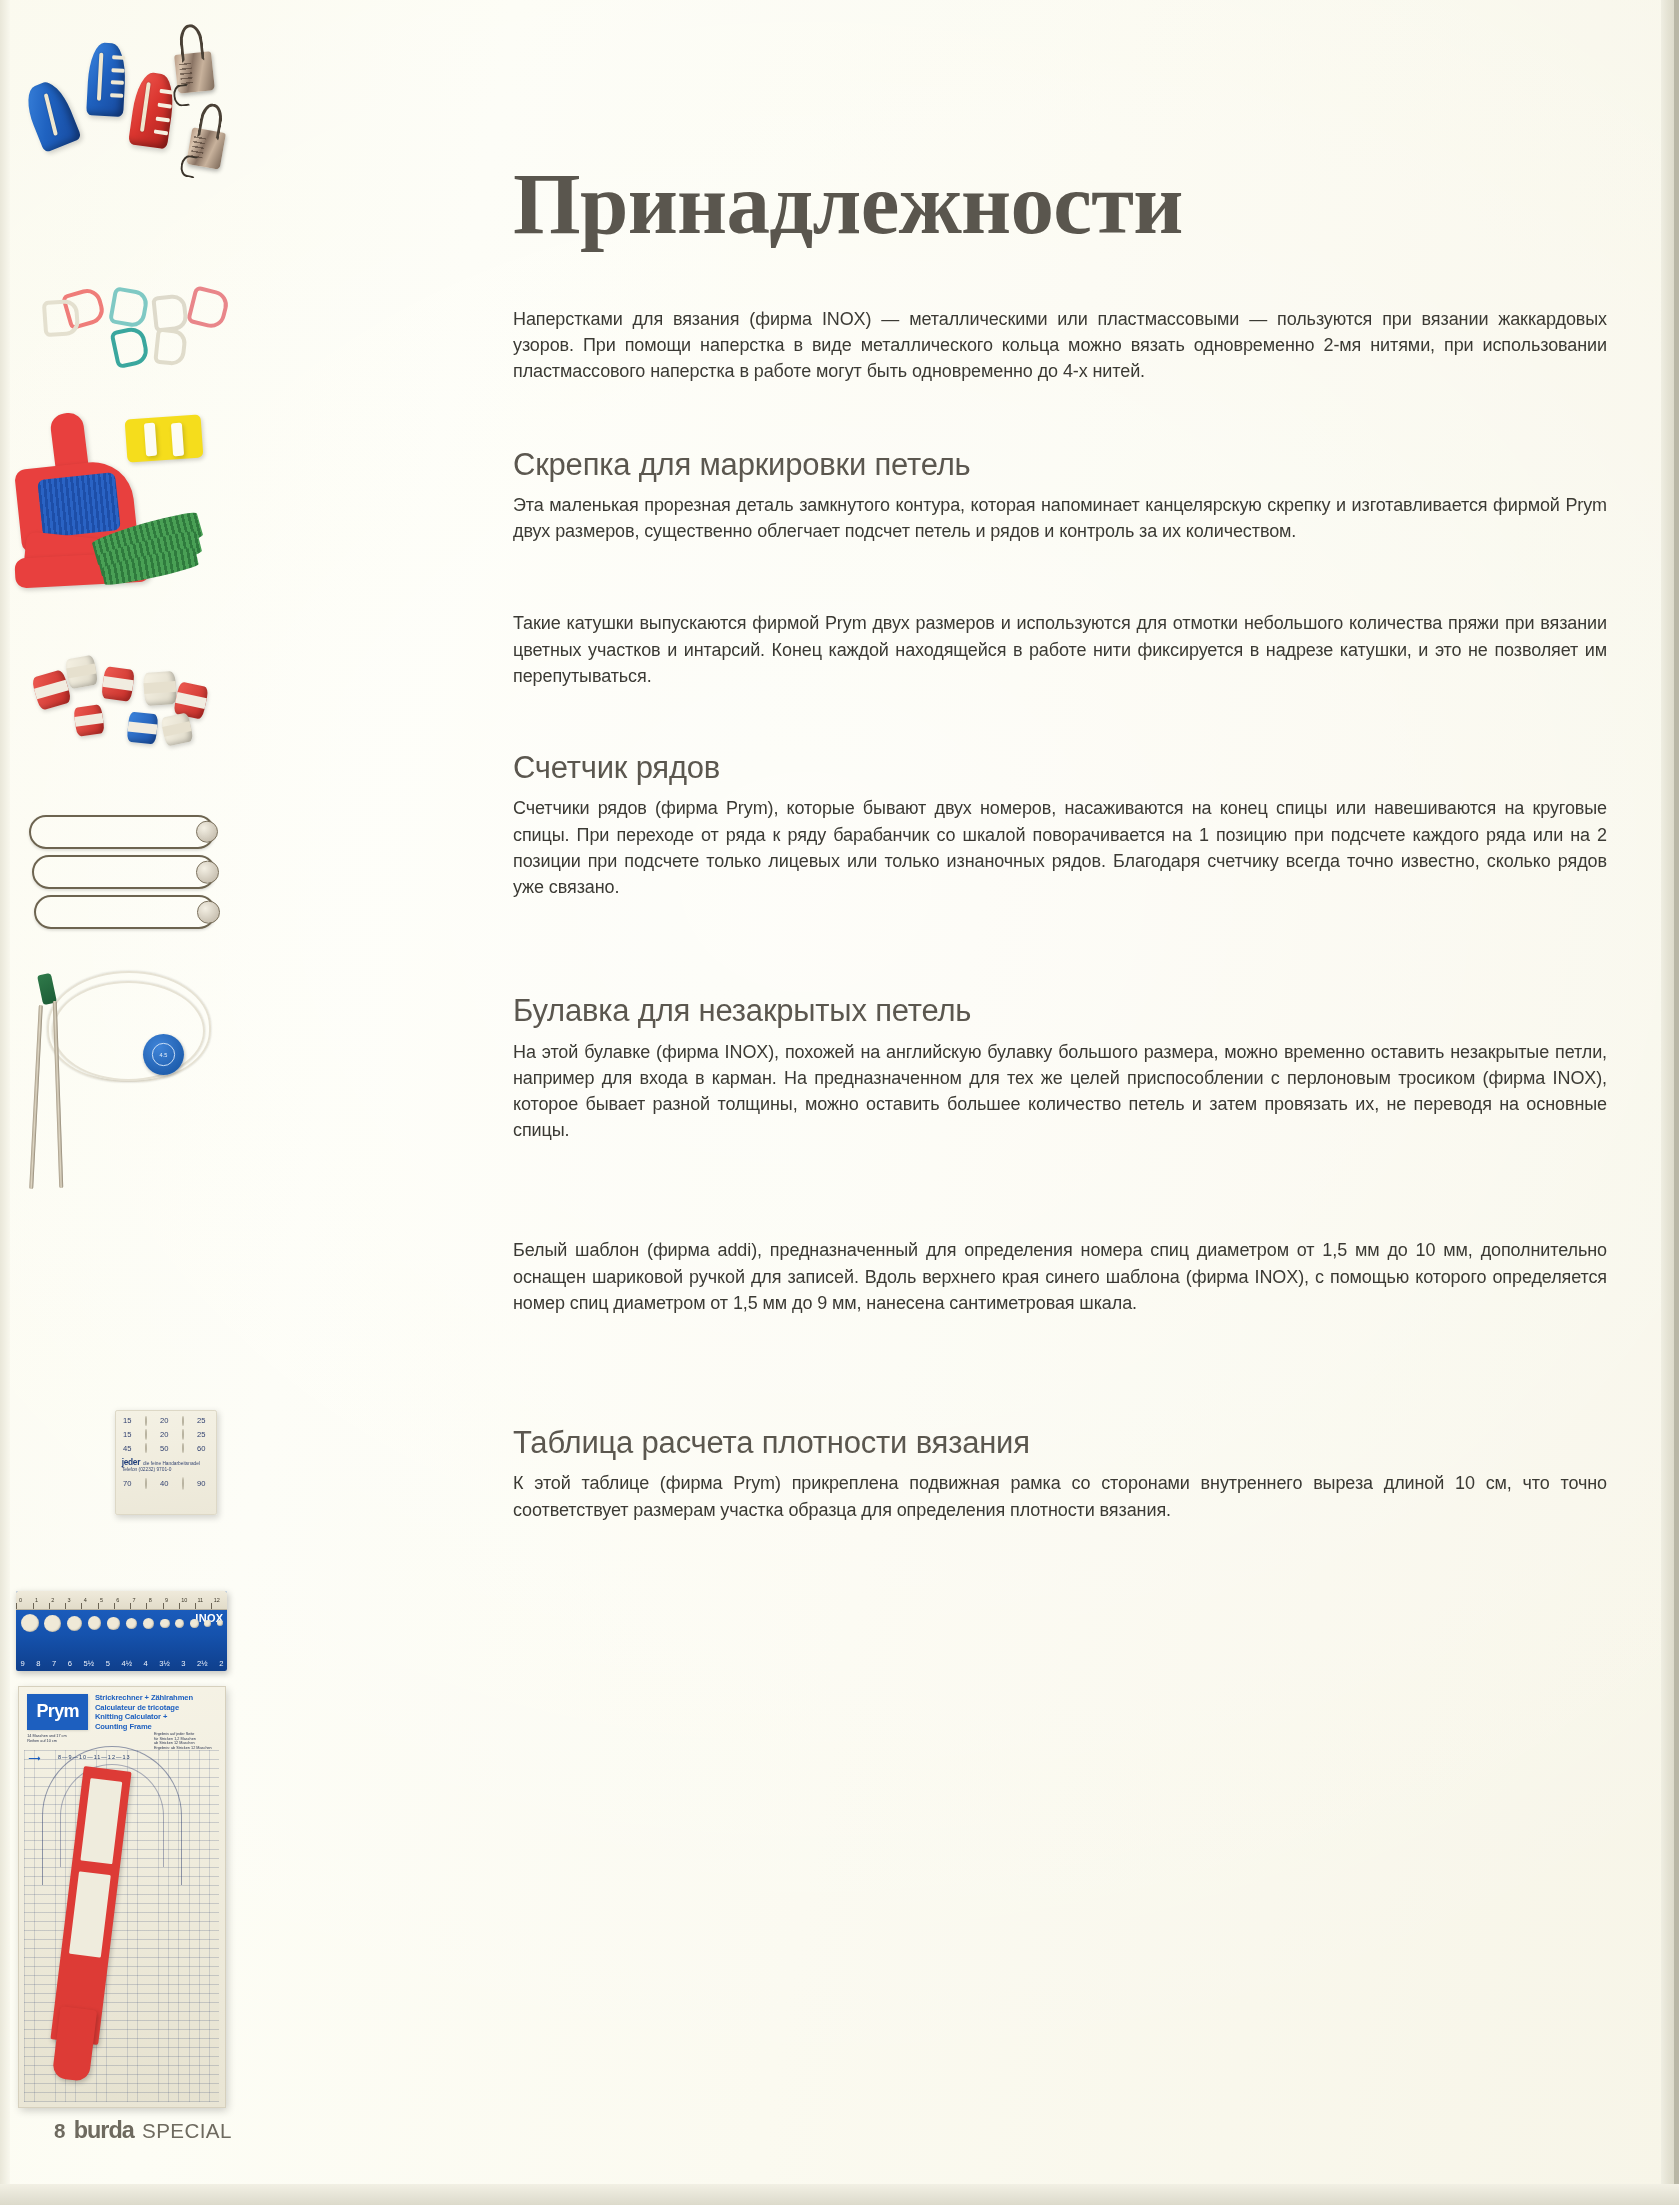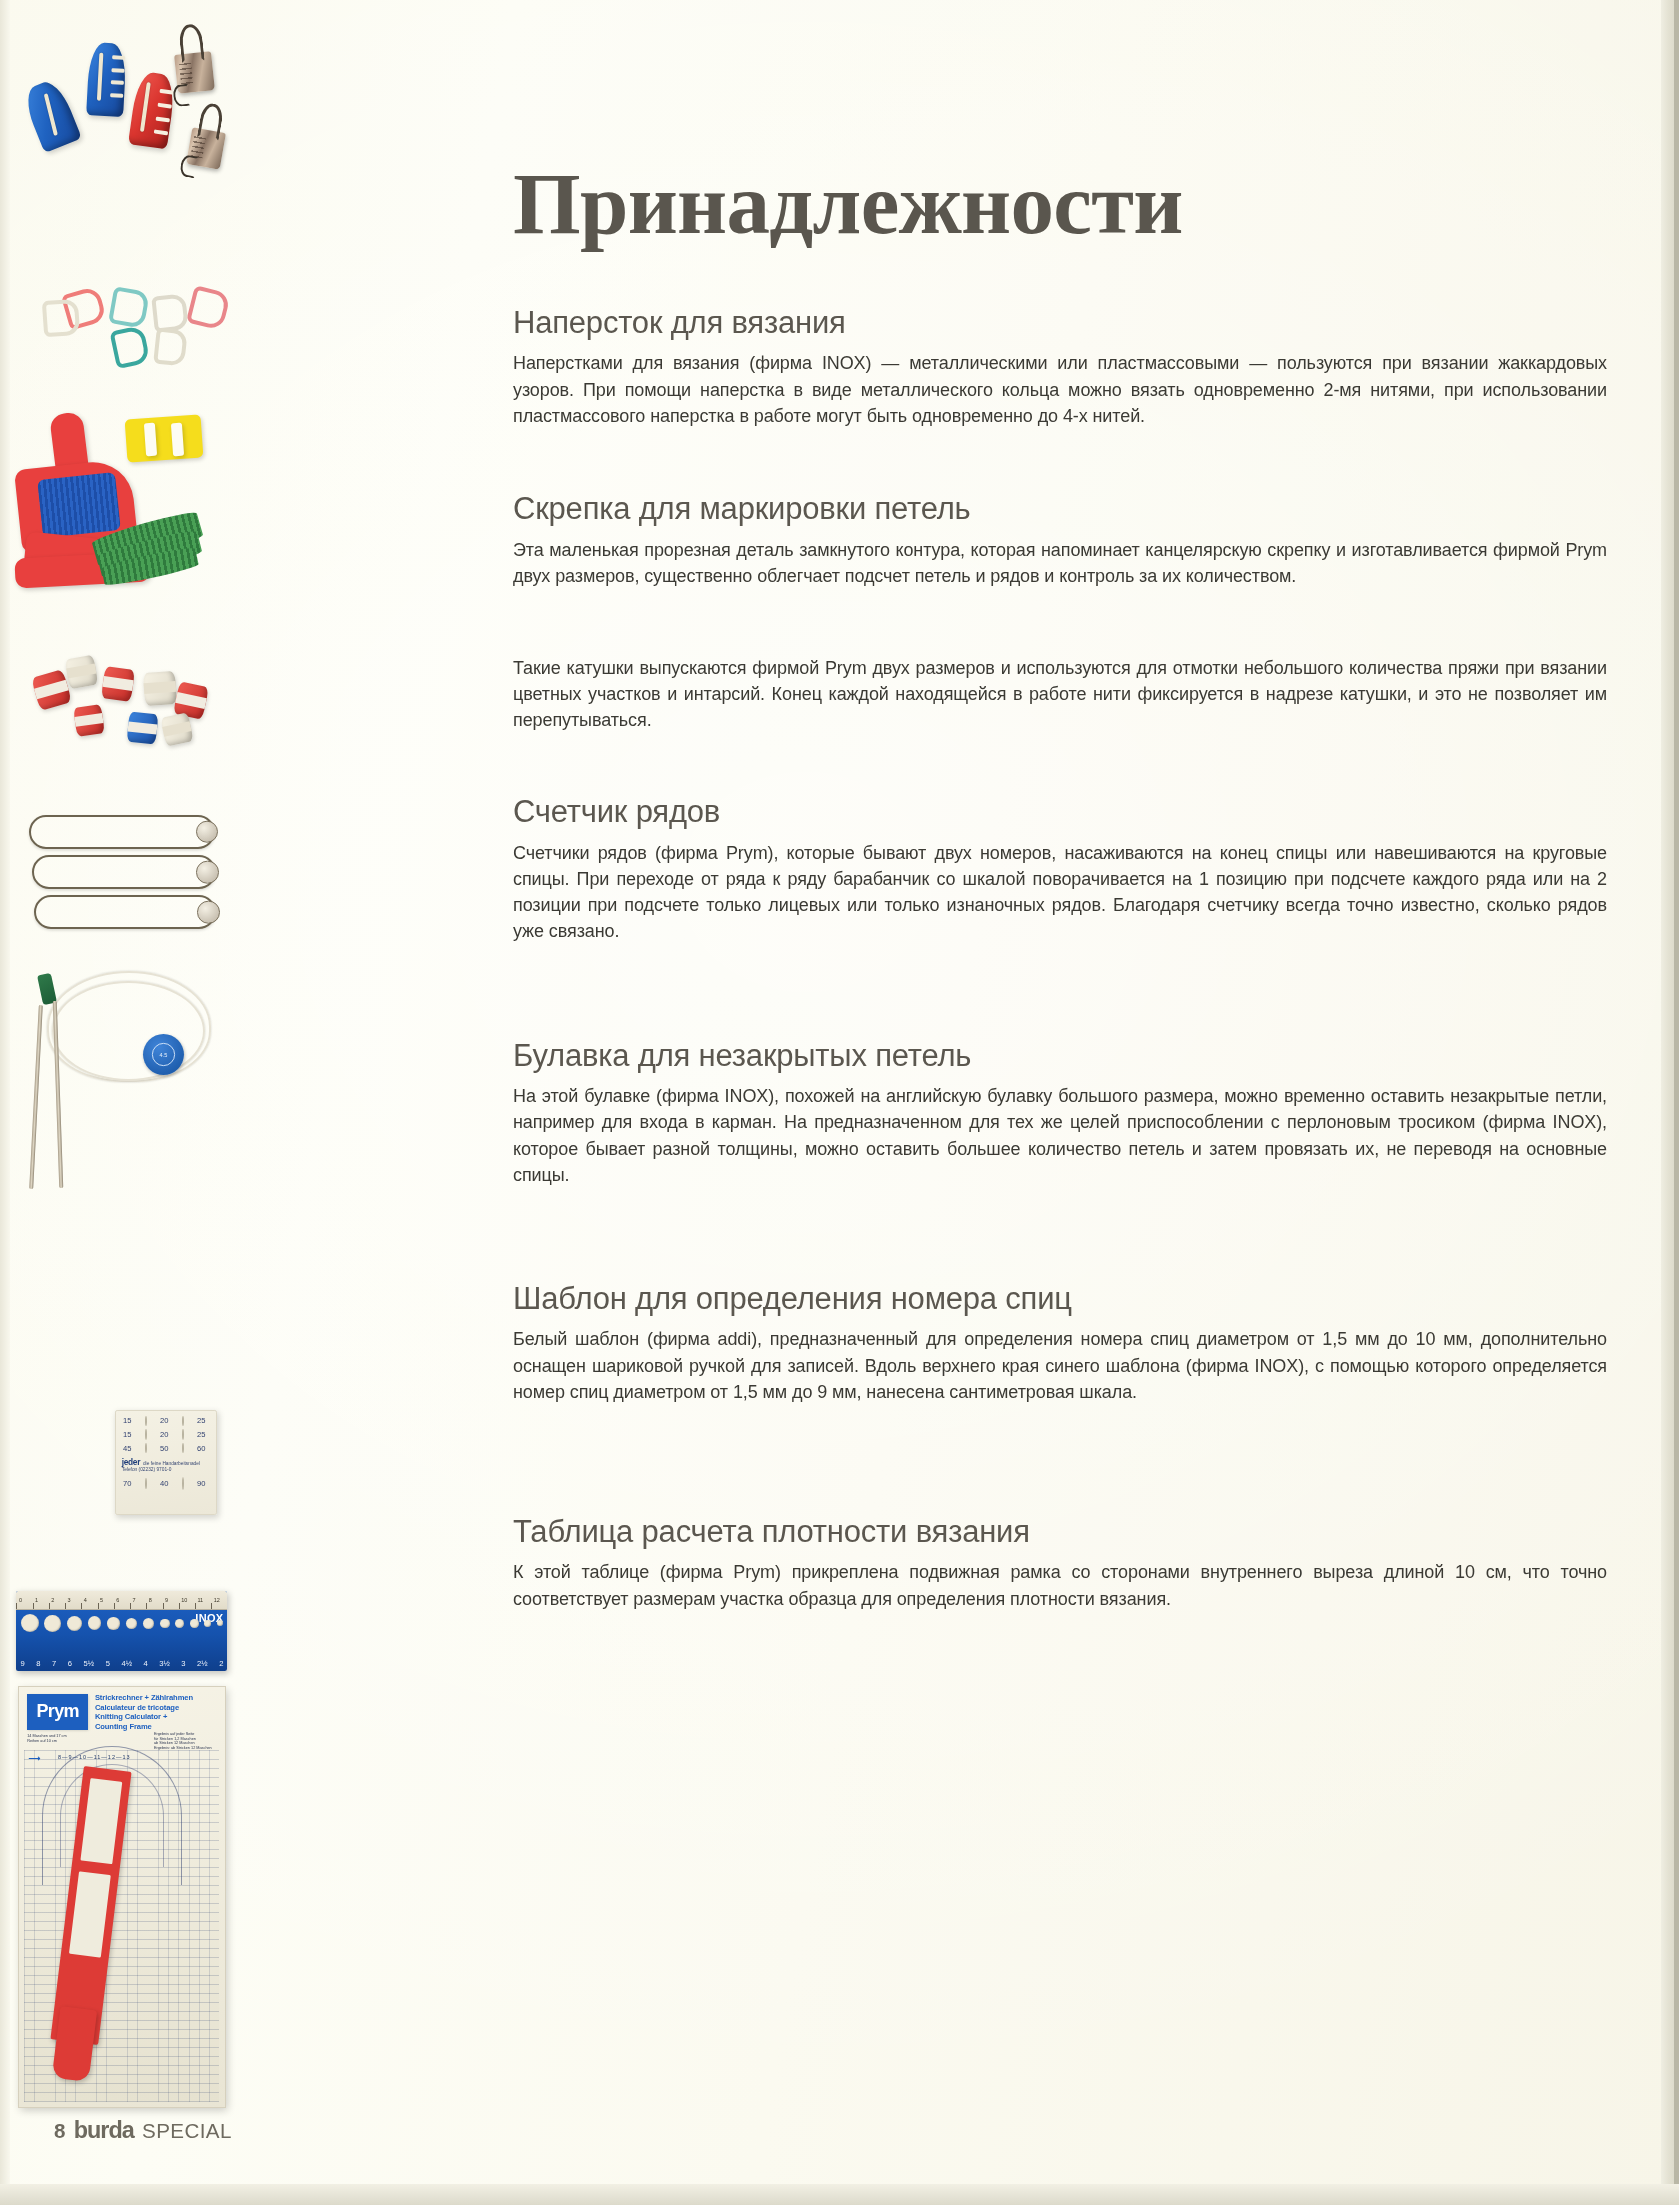--- a/index.html
+++ b/index.html
@@ -611,21 +611,20 @@
     </div>
   </div>
 
   <div class="text-col">
 
     <h1 class="main-title">Принадлежности</h1>
 
     <div class="sections">
 
       <section class="section">
-        <h2 class="sec-h">Наперсток для вязания</h2>
         <p class="sec-p">Наперстками для вязания (фирма INOX) — металлическими или пластмассовыми — пользуют­ся при вязании жаккардовых узоров. При помощи наперстка в виде металлического кольца можно вязать одновременно 2-мя нитями, при использовании пластмассового наперстка в работе могут быть одновременно до 4-х нитей.</p>
       </section>
       <div class="sp-1"></div>
 
       <section class="section">
         <h2 class="sec-h">Скрепка для маркировки петель</h2>
         <p class="sec-p">Эта маленькая прорезная деталь замкнутого контура, которая напоминает канцелярскую скрепку и изготавливается фирмой Prym двух размеров, существенно облегчает подсчет пе­тель и рядов и контроль за их количеством.</p>
       </section>
       <div class="sp-2"></div>
 
@@ -640,21 +639,20 @@
       </section>
       <div class="sp-4"></div>
 
       <section class="section">
         <h2 class="sec-h">Булавка для незакрытых петель</h2>
         <p class="sec-p">На этой булавке (фирма INOX), похожей на английскую булавку большого размера, можно временно оставить незакрытые петли, например для входа в карман. На предназначенном для тех же целей приспособлении с перлоновым тросиком (фирма INOX), которое бывает раз­ной толщины, можно оставить большее количество петель и затем провязать их, не переводя на основные спицы.</p>
       </section>
       <div class="sp-5"></div>
 
       <section class="section">
-        <h2 class="sec-h">Шаблон для определения номера спиц</h2>
         <p class="sec-p">Белый шаблон (фирма addi), предназначенный для определения номера спиц диаметром от 1,5 мм до 10 мм, дополнительно оснащен шариковой ручкой для записей. Вдоль верхнего края синего шаблона (фирма INOX), с помощью которого определяется номер спиц диамет­ром от 1,5 мм до 9 мм, нанесена сантиметровая шкала.</p>
       </section>
       <div class="sp-6"></div>
 
       <section class="section">
         <h2 class="sec-h">Таблица расчета плотности вязания</h2>
         <p class="sec-p">К этой таблице (фирма Prym) прикреплена подвижная рамка со сторонами внутреннего выре­за длиной 10 см, что точно соответствует размерам участка образца для определения плотно­сти вязания.</p>
       </section>
     </div>
   </div>

